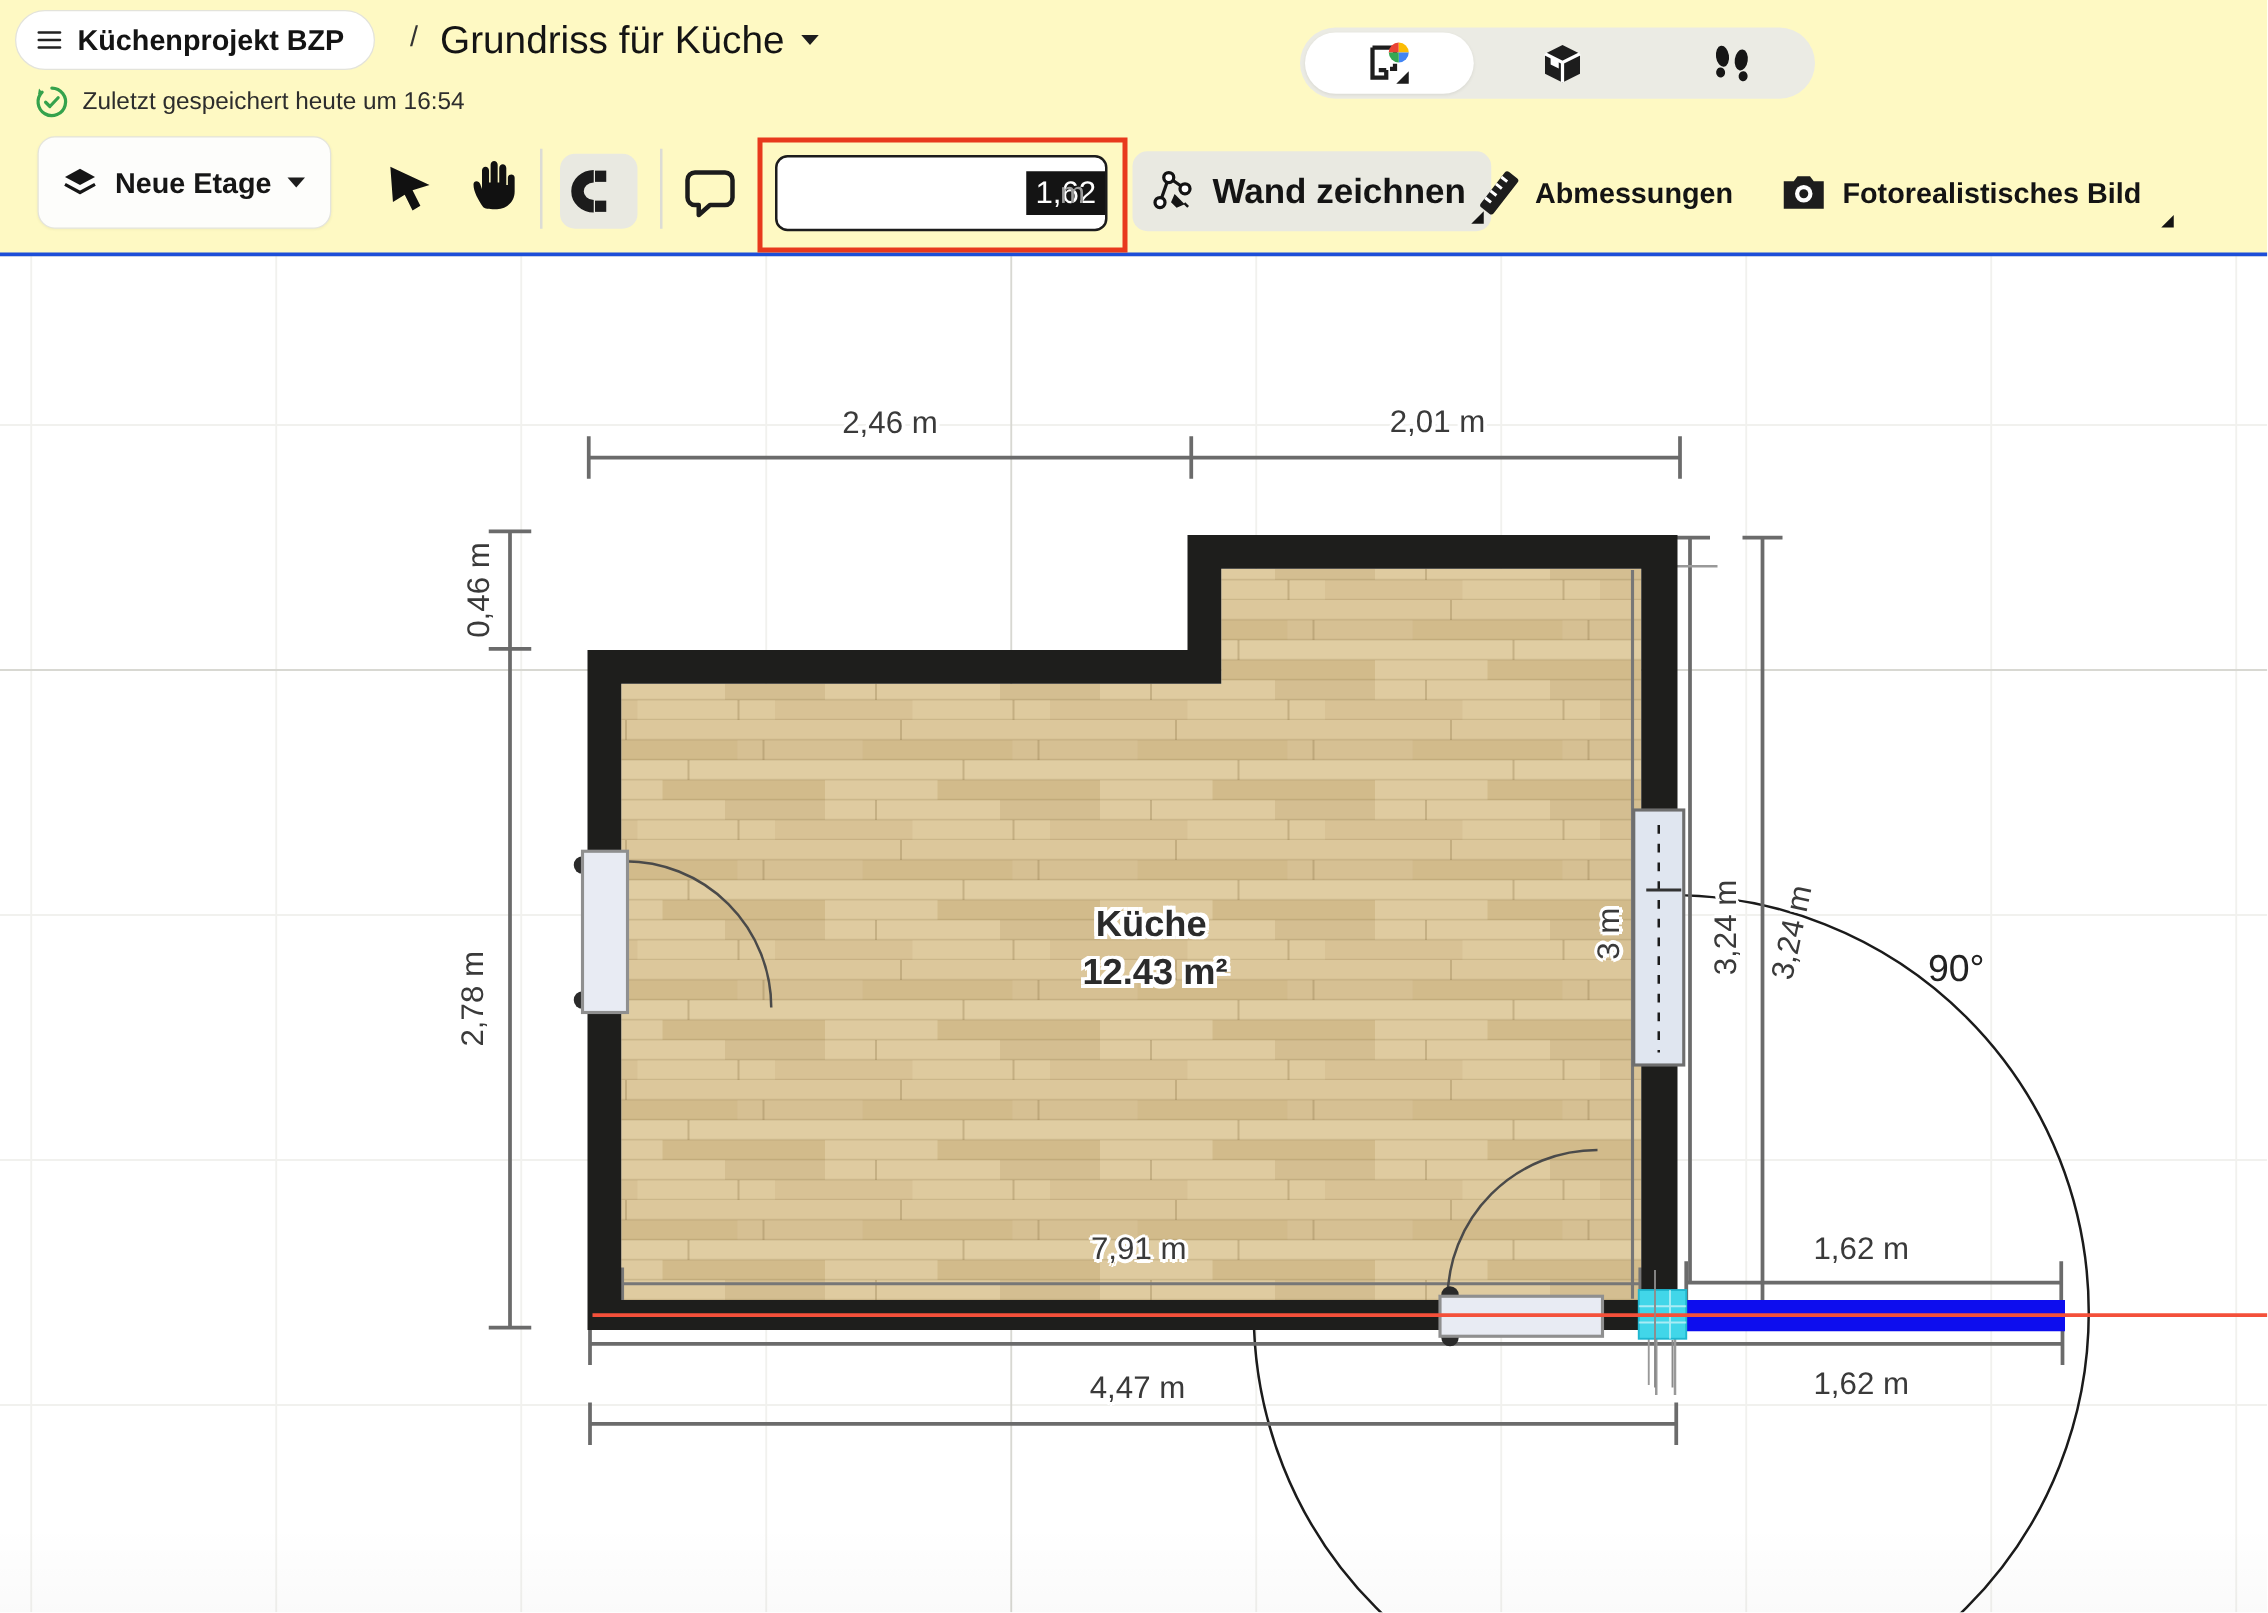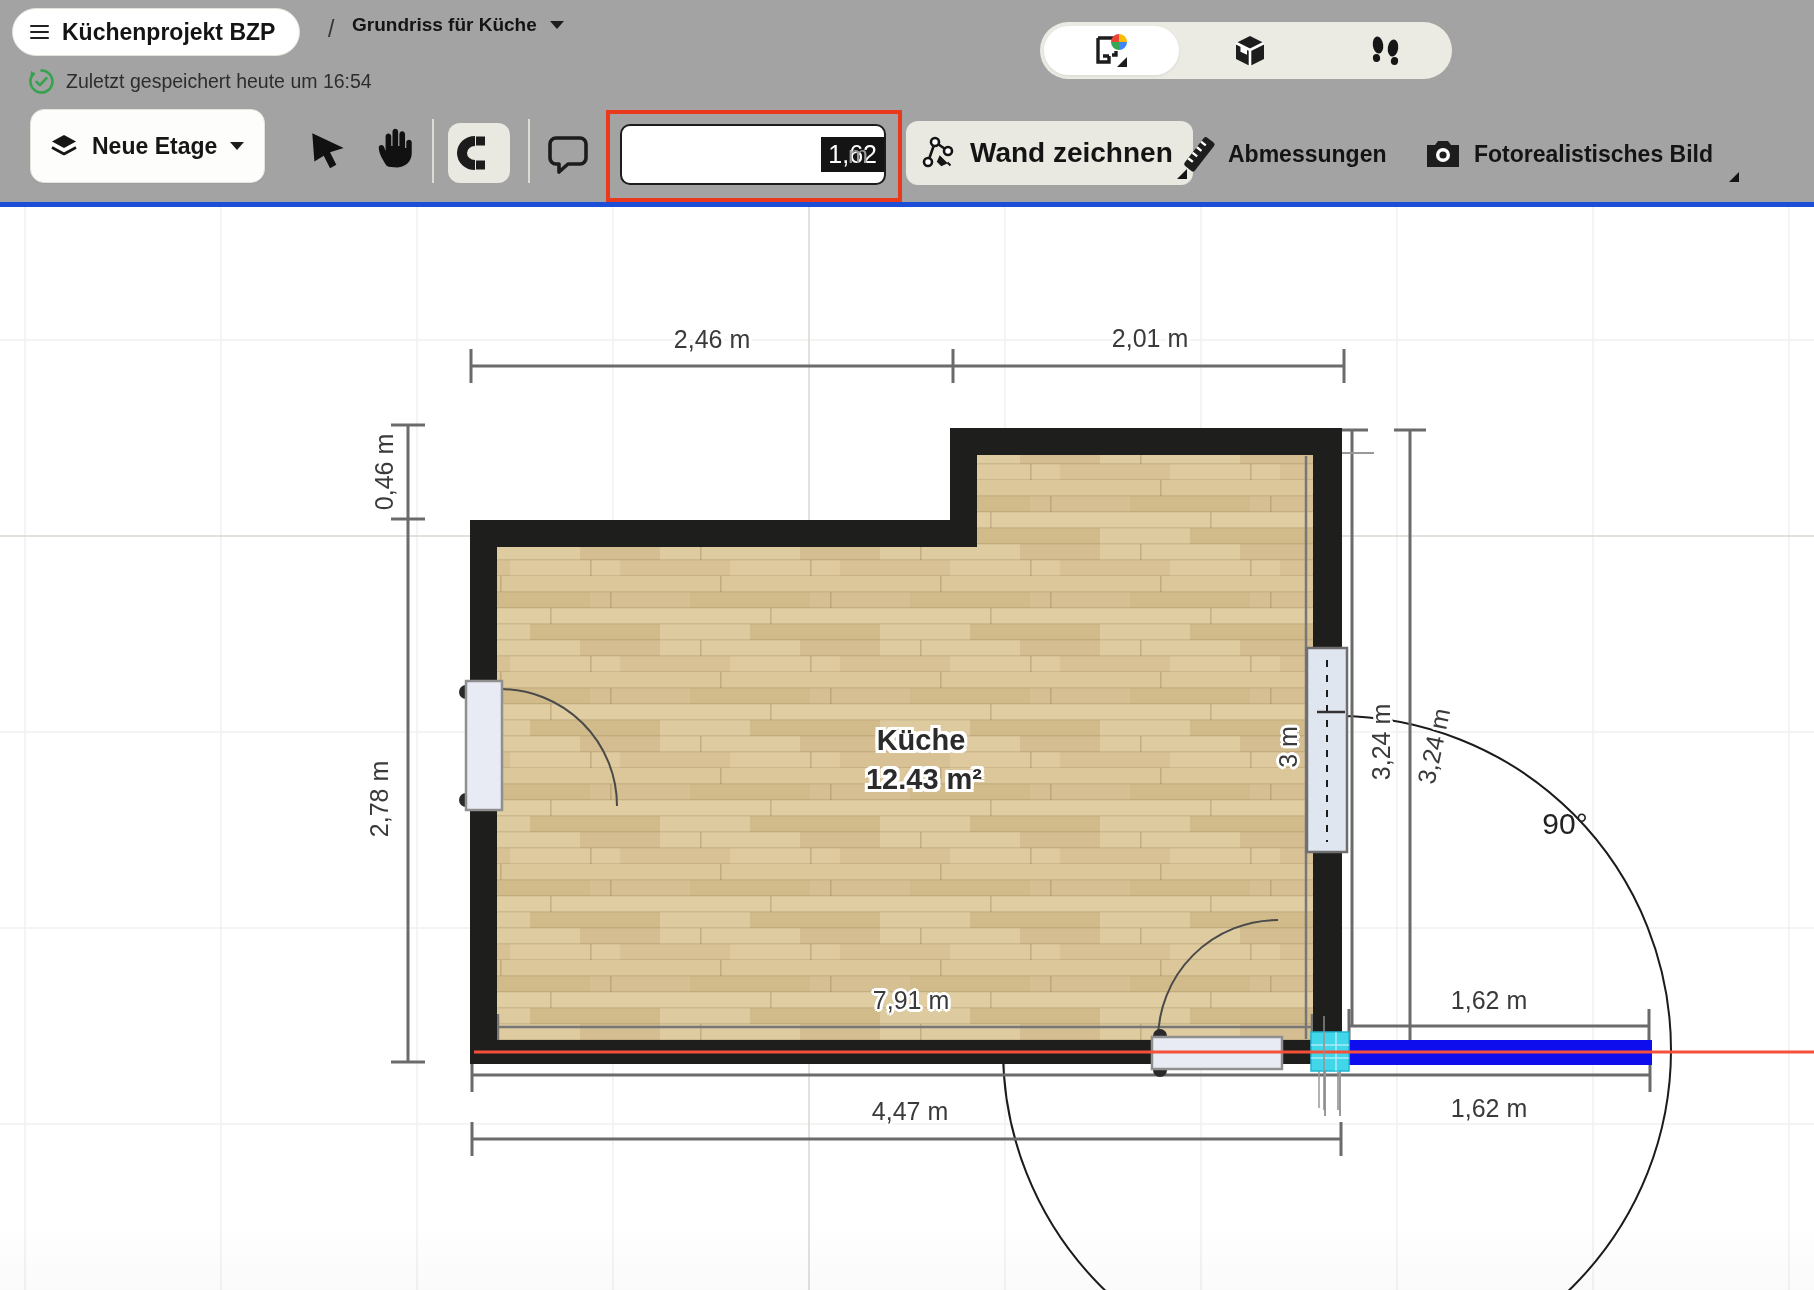--- a/index.html
+++ b/index.html
@@ -14,31 +14,31 @@
   .dim-label.rot{transform:translate(-50%,-50%) rotate(-90deg);}
   .dim-label.rot78{transform:translate(-50%,-50%) rotate(-78deg);}
   .room-label{position:absolute;transform:translate(-50%,-50%);font-size:29px;font-weight:700;color:#2b2b2b;
      z-index:5;white-space:nowrap;
      text-shadow:-3px -3px 0 #fff,3px -3px 0 #fff,-3px 3px 0 #fff,3px 3px 0 #fff,
                  0 -3px 0 #fff,0 3px 0 #fff,-3px 0 0 #fff,3px 0 0 #fff;}
   .angle-label{position:absolute;transform:translate(-50%,-50%);font-size:30px;color:#222;z-index:5;}
   .canvas-fade{position:absolute;left:0;bottom:0;width:100%;height:70px;z-index:2;
      background:linear-gradient(to bottom,rgba(0,0,0,0),rgba(0,0,0,0.02));pointer-events:none;}
   
-  .chrome{position:absolute;left:0;top:0;width:100%;height:202px;background:#a3a3a3;z-index:10;
-          border-bottom:5px solid #1d4ed8;}
+  .chrome{position:absolute;left:0;top:0;width:100%;height:202px;background:#fef9c3;z-index:10;
+          border-bottom:3px solid #1d4ed8;}
   .breadcrumb-pill{position:absolute;left:12px;top:8px;height:46px;display:flex;align-items:center;
      gap:13px;padding:0 24px 0 17px;border:1.5px solid #e3e3db;border-radius:25px;background:#fff;cursor:pointer;}
   .ham{position:relative;width:19px;height:15px;}
   .ham i{position:absolute;left:0;width:19px;height:2.6px;background:#222;border-radius:2px;}
   .ham i:nth-child(1){top:0}.ham i:nth-child(2){top:6px}.ham i:nth-child(3){top:12px}
   .crumb-title{font-size:23px;font-weight:700;color:#141414;}
   .crumb-sep{position:absolute;left:328px;top:16px;font-size:23px;color:#333;}
   .page-title-wrap{position:absolute;left:352px;top:14px;display:flex;align-items:center;gap:13px;cursor:pointer;}
-  .page-title{font-size:19px;font-weight:700;color:#141414;}
+  .page-title{font-size:31px;font-weight:400;color:#141414;}
   .caret{width:0;height:0;border-left:7px solid transparent;border-right:7px solid transparent;
          border-top:8px solid #1d1d1d;}
   .saved-row{position:absolute;left:28px;top:68px;display:flex;align-items:center;gap:11px;text-align:right;}
   .saved-text{font-size:19.5px;color:#2d2d2d;}
   
   .segmented{position:absolute;left:1040px;top:22px;width:412px;height:57px;background:#ebebe4;
      border-radius:29px;display:flex;}
   .segment{flex:1;display:flex;align-items:center;justify-content:center;cursor:pointer;position:relative;}
   .segment.active{background:#fff;border-radius:25px;margin:4px;box-shadow:0 1px 3px rgba(0,0,0,.08);}
   
@@ -172,21 +172,21 @@
   <span class="dim-label" style="left:1150px;top:338px">2,01 m</span>
   <span class="dim-label rot" style="left:384px;top:472px">0,46 m</span>
   <span class="dim-label rot" style="left:379px;top:799px">2,78 m</span>
   <span class="dim-label" style="left:911px;top:1000px">7,91 m</span>
   <span class="dim-label" style="left:910px;top:1111px">4,47 m</span>
   <span class="dim-label rot" style="left:1288px;top:747px">3 m</span>
   <span class="dim-label rot" style="left:1381px;top:742px">3,24 m</span>
   <span class="dim-label rot78" style="left:1434px;top:746px">3,24 m</span>
   <span class="dim-label" style="left:1489px;top:1000px">1,62 m</span>
   <span class="dim-label" style="left:1489px;top:1108px">1,62 m</span>
-  <span class="angle-label" style="left:1565px;top:824px">90°</span>
+  <span class="angle-label" style="left:1565px;top:776px">90°</span>
   <span class="room-label" style="left:921px;top:740px">Küche</span>
   <span class="room-label" style="left:924px;top:779px">12.43 m²</span>
   <div class="canvas-fade"></div>
 
   <div class="chrome">
 
     <div class="breadcrumb-pill">
       <span class="ham">
           <i></i>
           <i></i>

